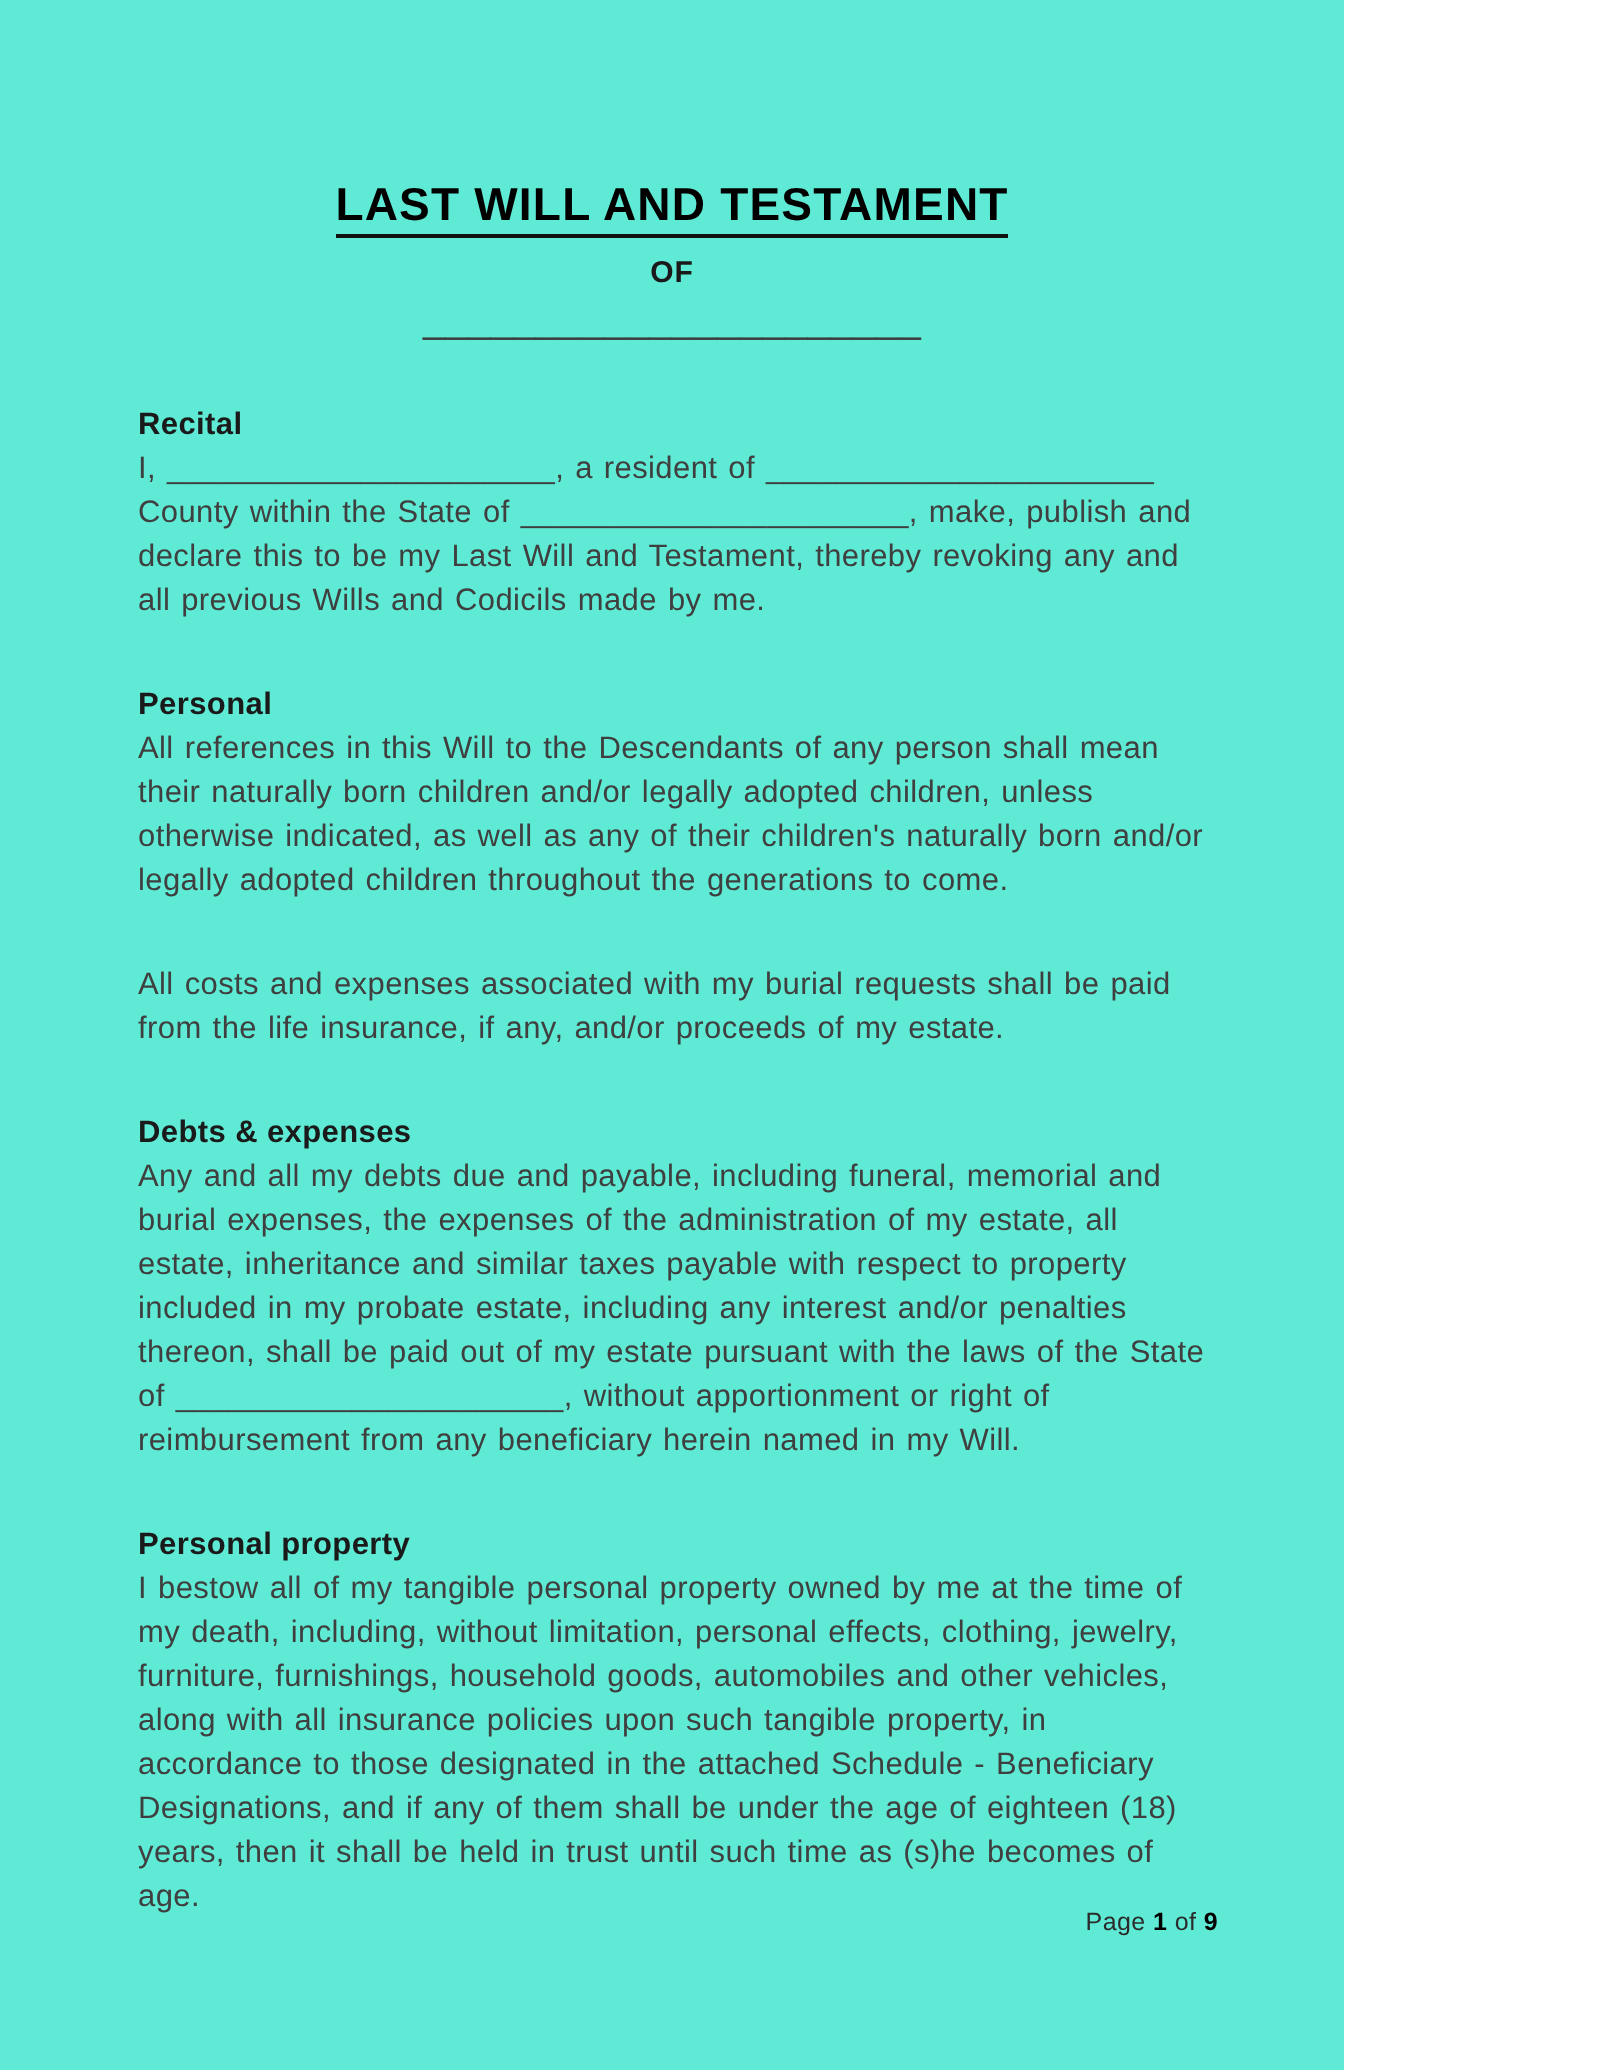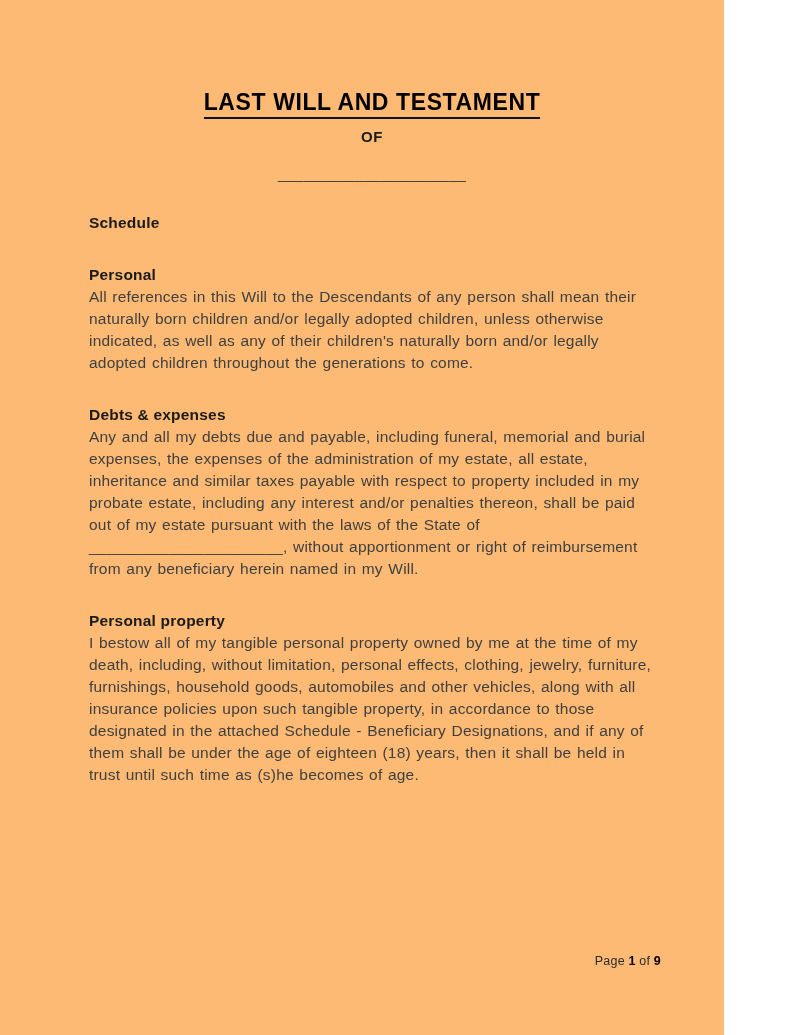--- a/index.html
+++ b/index.html
@@ -1,24 +1,23 @@
 <!DOCTYPE html>
 <html><head>
 <meta charset="utf-8">
 <style>
   * { box-sizing: border-box; }
   html, body { margin: 0; padding: 0; background: #ffffff; }
   .page {
-    width: 724px;
+    width: 672px;
     height: 1035px;
     position: relative;
-    background: #fdba74;
+    background: #5eead4;
     font-family: "Liberation Sans", sans-serif;
     overflow: hidden;
-    padding-left: 20px;
   }
   .content { padding: 0 69px; }
 
   .titleblock { text-align: center; padding-top: 90px; }
   .doc-title {
     display: inline-block;
     font-size: 23px;
     font-weight: bold;
     color: #000000;
     letter-spacing: 0.6px;
@@ -27,22 +26,22 @@
     line-height: 1.1;
   }
   .of-label {
     margin-top: 9px;
     font-size: 15px;
     font-weight: bold;
     color: #1a1a1a;
     letter-spacing: 0.5px;
   }
   .name-blank {
-    margin-top: 20px;
-    font-size: 15px;
+    margin-top: 4px;
+    font-size: 20px;
     color: #3d3d3d;
     letter-spacing: 0.2px;
   }
 
   .sections { margin-top: 0; }
   .sec { margin-top: 30px; }
   .sec h2 {
     margin: 0;
     font-size: 15.5px;
     line-height: 22px;
@@ -78,29 +77,31 @@
 
     <div class="titleblock">
       <div class="doc-title">LAST WILL AND TESTAMENT</div>
       <div class="of-label">OF</div>
       <div class="name-blank">______________________</div>
     </div>
 
     <div class="sections">
 
       <section class="sec">
-        <h2>Schedule</h2>
+        <h2>Recital</h2>
+        <p>I, ______________________, a resident of ______________________ County within the State of ______________________, make, publish and declare this to be my Last Will and Testament, thereby revoking any and all previous Wills and Codicils made by me.</p>
       </section>
 
       <section class="sec">
         <h2>Personal</h2>
         <p>All references in this Will to the Descendants of any person shall mean their naturally born children and/or legally adopted children, unless otherwise indicated, as well as any of their children's naturally born and/or legally adopted children throughout the generations to come.</p>
       </section>
 
       <section class="sec">
+        <p>All costs and expenses associated with my burial requests shall be paid from the life insurance, if any, and/or proceeds of my estate.</p>
       </section>
 
       <section class="sec">
         <h2>Debts &amp; expenses</h2>
         <p>Any and all my debts due and payable, including funeral, memorial and burial expenses, the expenses of the administration of my estate, all estate, inheritance and similar taxes payable with respect to property included in my probate estate, including any interest and/or penalties thereon, shall be paid out of my estate pursuant with the laws of the State of ______________________, without apportionment or right of reimbursement from any beneficiary herein named in my Will.</p>
       </section>
 
       <section class="sec">
         <h2>Personal property</h2>
         <p>I bestow all of my tangible personal property owned by me at the time of my death, including, without limitation, personal effects, clothing, jewelry, furniture, furnishings, household goods, automobiles and other vehicles, along with all insurance policies upon such tangible property, in accordance to those designated in the attached Schedule - Beneficiary Designations, and if any of them shall be under the age of eighteen (18) years, then it shall be held in trust until such time as (s)he becomes of age.</p>

